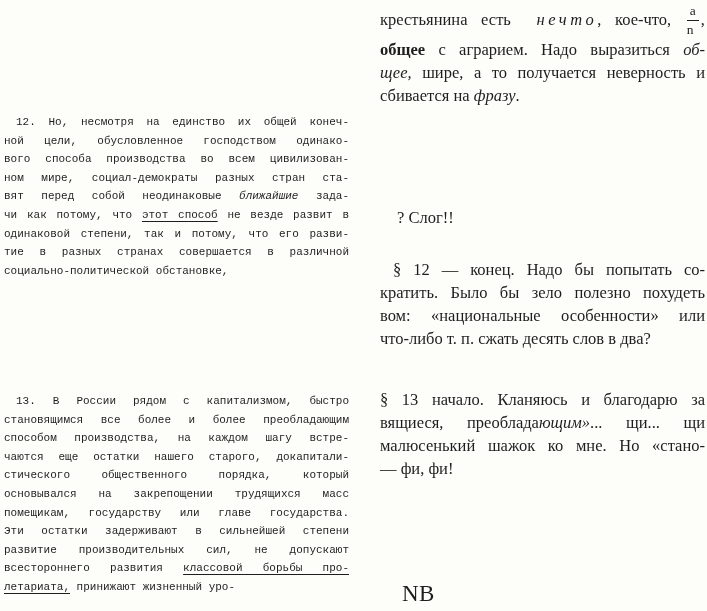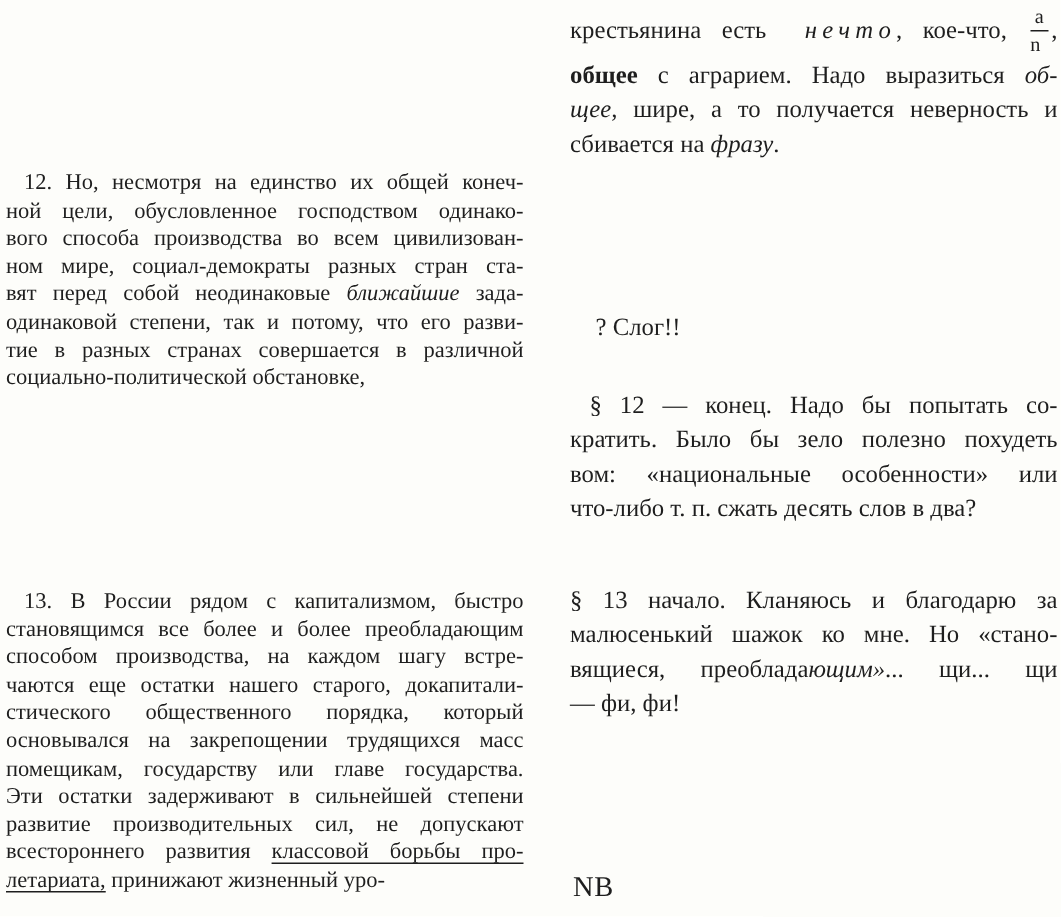--- a/index.html
+++ b/index.html
@@ -4,21 +4,21 @@
 <style>
   html,body{margin:0;padding:0;background:#ffffff;}
   #page{
     position:relative;width:707px;height:611px;overflow:hidden;
     background:#fdfdfa;color:#1e1e1e;
     font-family:"Liberation Serif","DejaVu Serif",serif;
   }
   .block{position:absolute;}
   .tline{text-align:justify;text-align-last:justify;}
   .tline.lastline{text-align-last:left;}
-  .left-block .tline{font-size:15px;line-height:18.6px;}
+  .left-block .tline{font-size:11px;line-height:18.6px;font-family:Liberation Mono, monospace;}
   .right-block .tline{font-size:16.5px;line-height:23px;}
   .left-block .firstline{text-indent:12px;}
   #note-slog .firstline{text-indent:17px;}
   #note-par12 .firstline{text-indent:13px;}
   .seg.n{font-style:normal;}
   .seg.i{font-style:italic;}
   .seg.b{font-weight:bold;}
   .seg.u{text-decoration:underline;text-underline-offset:3px;}
   .seg.isp{font-style:italic;letter-spacing:3.5px;margin-left:12px;}
   .frac{
@@ -26,33 +26,34 @@
     line-height:1;font-size:13.5px;margin:0 2px;position:relative;top:-2px;
   }
   .frac .num{display:block;border-bottom:1px solid #1e1e1e;padding:1px 3px 2px;}
   .frac .den{display:block;padding-top:2px;}
   #para-12{left:4px;top:113px;width:345px;}
   #para-13{left:4px;top:392px;width:345px;}
   #note-cont{left:380px;top:5px;width:325px;}
   #note-slog{left:380px;top:206px;width:325px;}
   #note-par12{left:380px;top:258px;width:325px;}
   #note-par13{left:380px;top:388px;width:325px;}
-  #nb{left:382px;top:581px;font-size:19px;letter-spacing:0.5px;text-align:right;}
+  #nb{left:402px;top:581px;font-size:23px;letter-spacing:0.5px;text-align:right;}
 </style>
 </head>
 <body>
 
 <div id="page">
 
   <div class="block left-block" id="para-12">
       <div class="tline firstline"><span class="seg n">12. Но, несмотря на единство их общей конеч-</span></div>
       <div class="tline"><span class="seg n">ной цели, обусловленное господством одинако-</span></div>
       <div class="tline"><span class="seg n">вого способа производства во всем цивилизован-</span></div>
       <div class="tline"><span class="seg n">ном мире, социал-демократы разных стран ста-</span></div>
       <div class="tline"><span class="seg n">вят перед собой неодинаковые </span><span class="seg i">ближайшие</span><span class="seg n"> зада-</span></div>
+      <div class="tline"><span class="seg n">чи как потому, что </span><span class="seg u">этот способ</span><span class="seg n"> не везде развит в</span></div>
       <div class="tline"><span class="seg n">одинаковой степени, так и потому, что его разви-</span></div>
       <div class="tline"><span class="seg n">тие в разных странах совершается в различной</span></div>
       <div class="tline lastline"><span class="seg n">социально-политической обстановке,</span></div>
     </div>
 
   <div class="block left-block" id="para-13">
       <div class="tline firstline"><span class="seg n">13. В России рядом с капитализмом, быстро</span></div>
       <div class="tline"><span class="seg n">становящимся все более и более преобладающим</span></div>
       <div class="tline"><span class="seg n">способом производства, на каждом шагу встре-</span></div>
       <div class="tline"><span class="seg n">чаются еще остатки нашего старого, докапитали-</span></div>
@@ -78,20 +79,20 @@
 
   <div class="block right-block" id="note-par12">
       <div class="tline firstline"><span class="seg n">§ 12 — конец. Надо бы попытать со-</span></div>
       <div class="tline"><span class="seg n">кратить. Было бы зело полезно похудеть</span></div>
       <div class="tline"><span class="seg n">вом: «национальные особенности» или</span></div>
       <div class="tline lastline"><span class="seg n">что-либо т. п. сжать десять слов в два?</span></div>
     </div>
 
   <div class="block right-block" id="note-par13">
       <div class="tline firstline"><span class="seg n">§ 13 начало. Кланяюсь и благодарю за</span></div>
+      <div class="tline"><span class="seg n">вящиеся, преоблада</span><span class="seg i">ющим»</span><span class="seg n">... щи... щи</span></div>
       <div class="tline"><span class="seg n">малюсенький шажок ко мне. Но «стано-</span></div>
-      <div class="tline"><span class="seg n">вящиеся, преоблада</span><span class="seg i">ющим»</span><span class="seg n">... щи... щи</span></div>
       <div class="tline lastline"><span class="seg n">— фи, фи!</span></div>
     </div>
 
   <div class="block" id="nb">NB</div>
 
 </div>
 
 </body></html>

